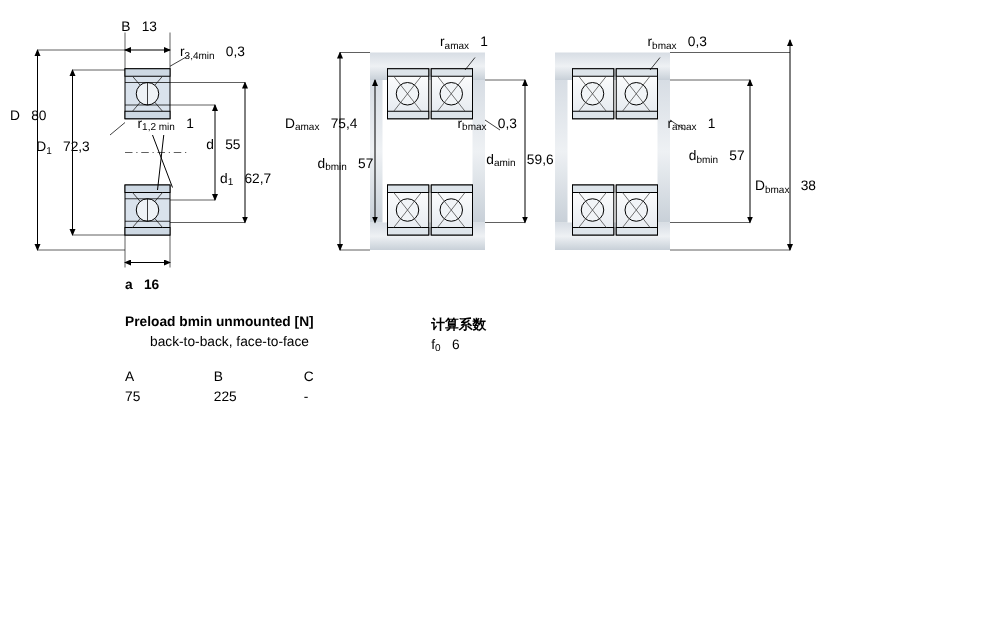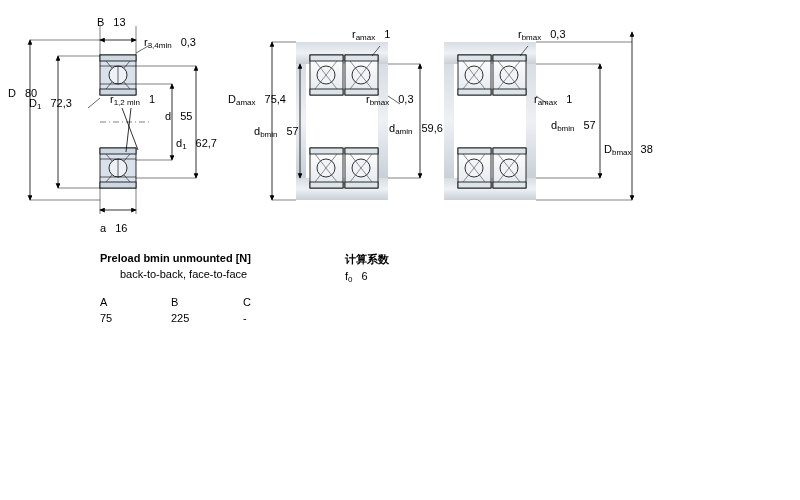--- a/index.html
+++ b/index.html
@@ -218,29 +218,29 @@
   </div>
 
   <div class="lbl" style="left:80px; top:93px;margin-left:30px;">
     <span>r</span><span class="sub">1,2 min</span><span class="val">1</span>
   </div>
 
   <div class="lbl" style="left:165px; top:110px;">
     <span>d</span><span class="val">55</span>
   </div>
 
-  <div class="lbl" style="left:29px; top:97px;">
+  <div class="lbl" style="left:29px; top:112px;">
     <span>D</span><span class="sub">1</span><span class="val">72,3</span>
   </div>
 
   <div class="lbl" style="left:176px; top:137px;">
     <span>d</span><span class="sub">1</span><span class="val">62,7</span>
   </div>
 
-  <div class="lbl" style="left:100px; top:222px;">
+  <div class="lbl" style="left:100px; top:222px;font-weight:bold;">
     <span>a</span><span class="val">16</span>
   </div>
 
   <div class="lbl" style="left:352px; top:28px;">
     <span>r</span><span class="sub">amax</span><span class="val">1</span>
   </div>
 
   <div class="lbl" style="left:518px; top:28px;">
     <span>r</span><span class="sub">bmax</span><span class="val">0,3</span>
   </div>

